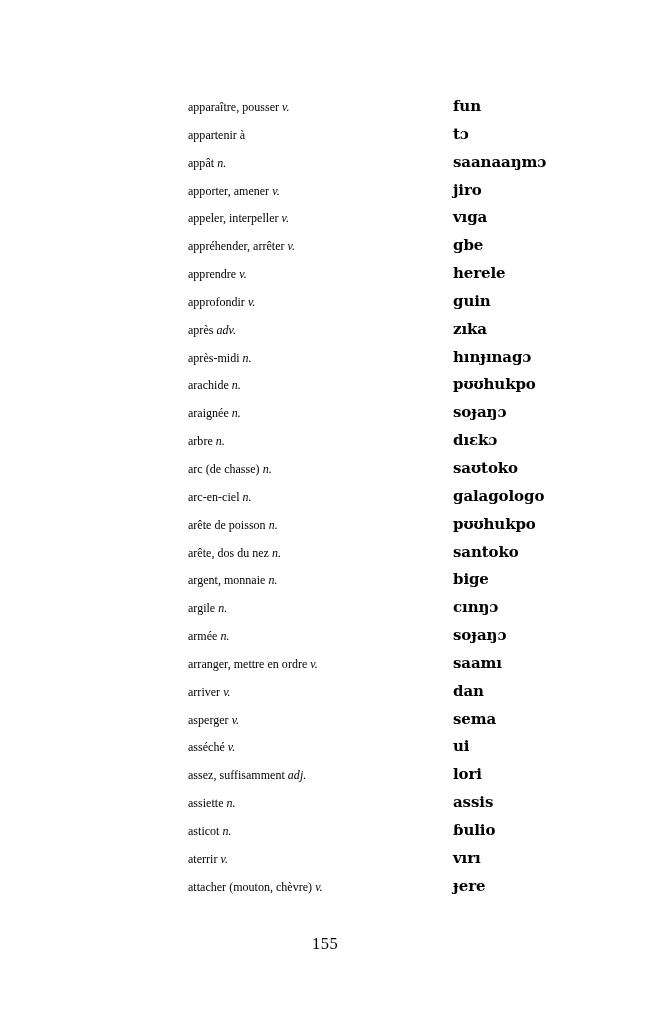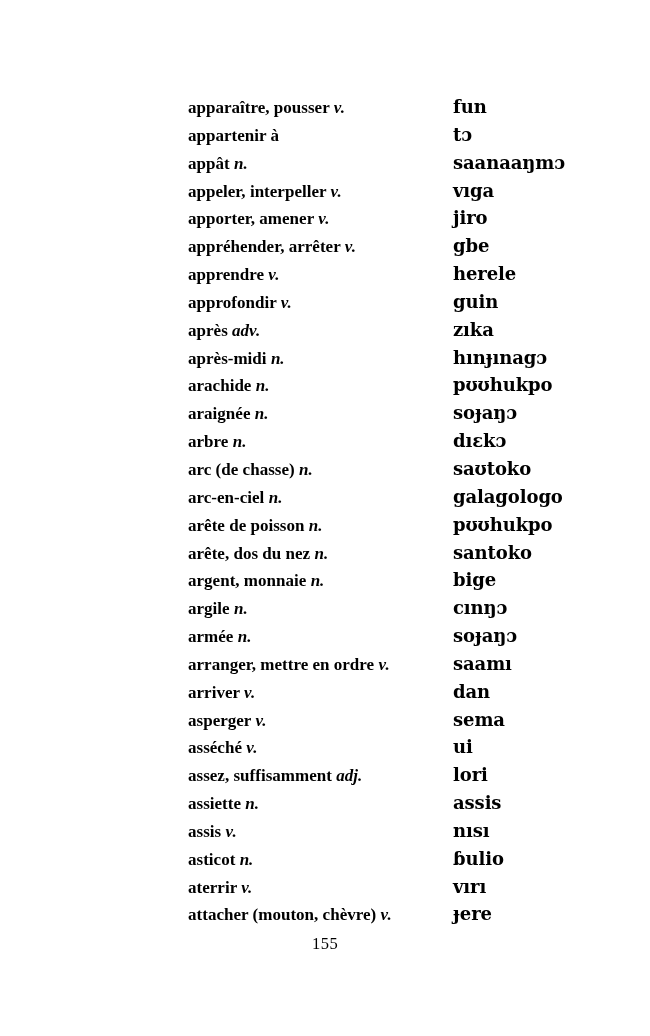--- a/index.html
+++ b/index.html
@@ -37,33 +37,33 @@
     display: flex;
     align-items: baseline;
     height: 27.85px;
     line-height: 27.85px;
     white-space: nowrap;
   }
 
   .fr {
     width: 265px;
     flex: 0 0 265px;
-    font-size: 17px;
-    font-weight: bold;
+    font-size: 12px;
+    font-weight: normal;
     font-style: normal;
     letter-spacing: 0.02px;
   }
 
   .fr .pos {
     font-style: italic;
   }
 
   .tgt {
     flex: 1 1 auto;
-    font-size: 18px;
+    font-size: 15px;
     font-weight: bold;
     font-family: "DejaVu Serif", "Liberation Serif", serif;
     letter-spacing: -0.1px;
   }
 
   .page-number {
     position: absolute;
     left: 0;
     top: 934px;
     width: 650px;
@@ -85,28 +85,28 @@
       </div>
       <div class="entry-row">
         <div class="fr"><span>appartenir à</span></div>
         <div class="tgt">tɔ</div>
       </div>
       <div class="entry-row">
         <div class="fr"><span>appât</span> <span class="pos">n.</span></div>
         <div class="tgt">saanaaŋmɔ</div>
       </div>
       <div class="entry-row">
+        <div class="fr"><span>apporter, amener</span> <span class="pos">v.</span></div>
+        <div class="tgt">jiro</div>
+      </div>
+      <div class="entry-row">
         <div class="fr"><span>appeler, interpeller</span> <span class="pos">v.</span></div>
         <div class="tgt">vıga</div>
       </div>
       <div class="entry-row">
-        <div class="fr"><span>apporter, amener</span> <span class="pos">v.</span></div>
-        <div class="tgt">jiro</div>
-      </div>
-      <div class="entry-row">
         <div class="fr"><span>appréhender, arrêter</span> <span class="pos">v.</span></div>
         <div class="tgt">gbe</div>
       </div>
       <div class="entry-row">
         <div class="fr"><span>apprendre</span> <span class="pos">v.</span></div>
         <div class="tgt">herele</div>
       </div>
       <div class="entry-row">
         <div class="fr"><span>approfondir</span> <span class="pos">v.</span></div>
         <div class="tgt">guin</div>
@@ -177,24 +177,20 @@
       </div>
       <div class="entry-row">
         <div class="fr"><span>assez, suffisamment</span> <span class="pos">adj.</span></div>
         <div class="tgt">lori</div>
       </div>
       <div class="entry-row">
         <div class="fr"><span>assiette</span> <span class="pos">n.</span></div>
         <div class="tgt">assis</div>
       </div>
       <div class="entry-row">
-        <div class="fr"><span>assis</span> <span class="pos">v.</span></div>
-        <div class="tgt">nısı</div>
-      </div>
-      <div class="entry-row">
         <div class="fr"><span>asticot</span> <span class="pos">n.</span></div>
         <div class="tgt">ɓulio</div>
       </div>
       <div class="entry-row">
         <div class="fr"><span>aterrir</span> <span class="pos">v.</span></div>
         <div class="tgt">vırı</div>
       </div>
       <div class="entry-row">
         <div class="fr"><span>attacher (mouton, chèvre)</span> <span class="pos">v.</span></div>
         <div class="tgt">ɟere</div>

